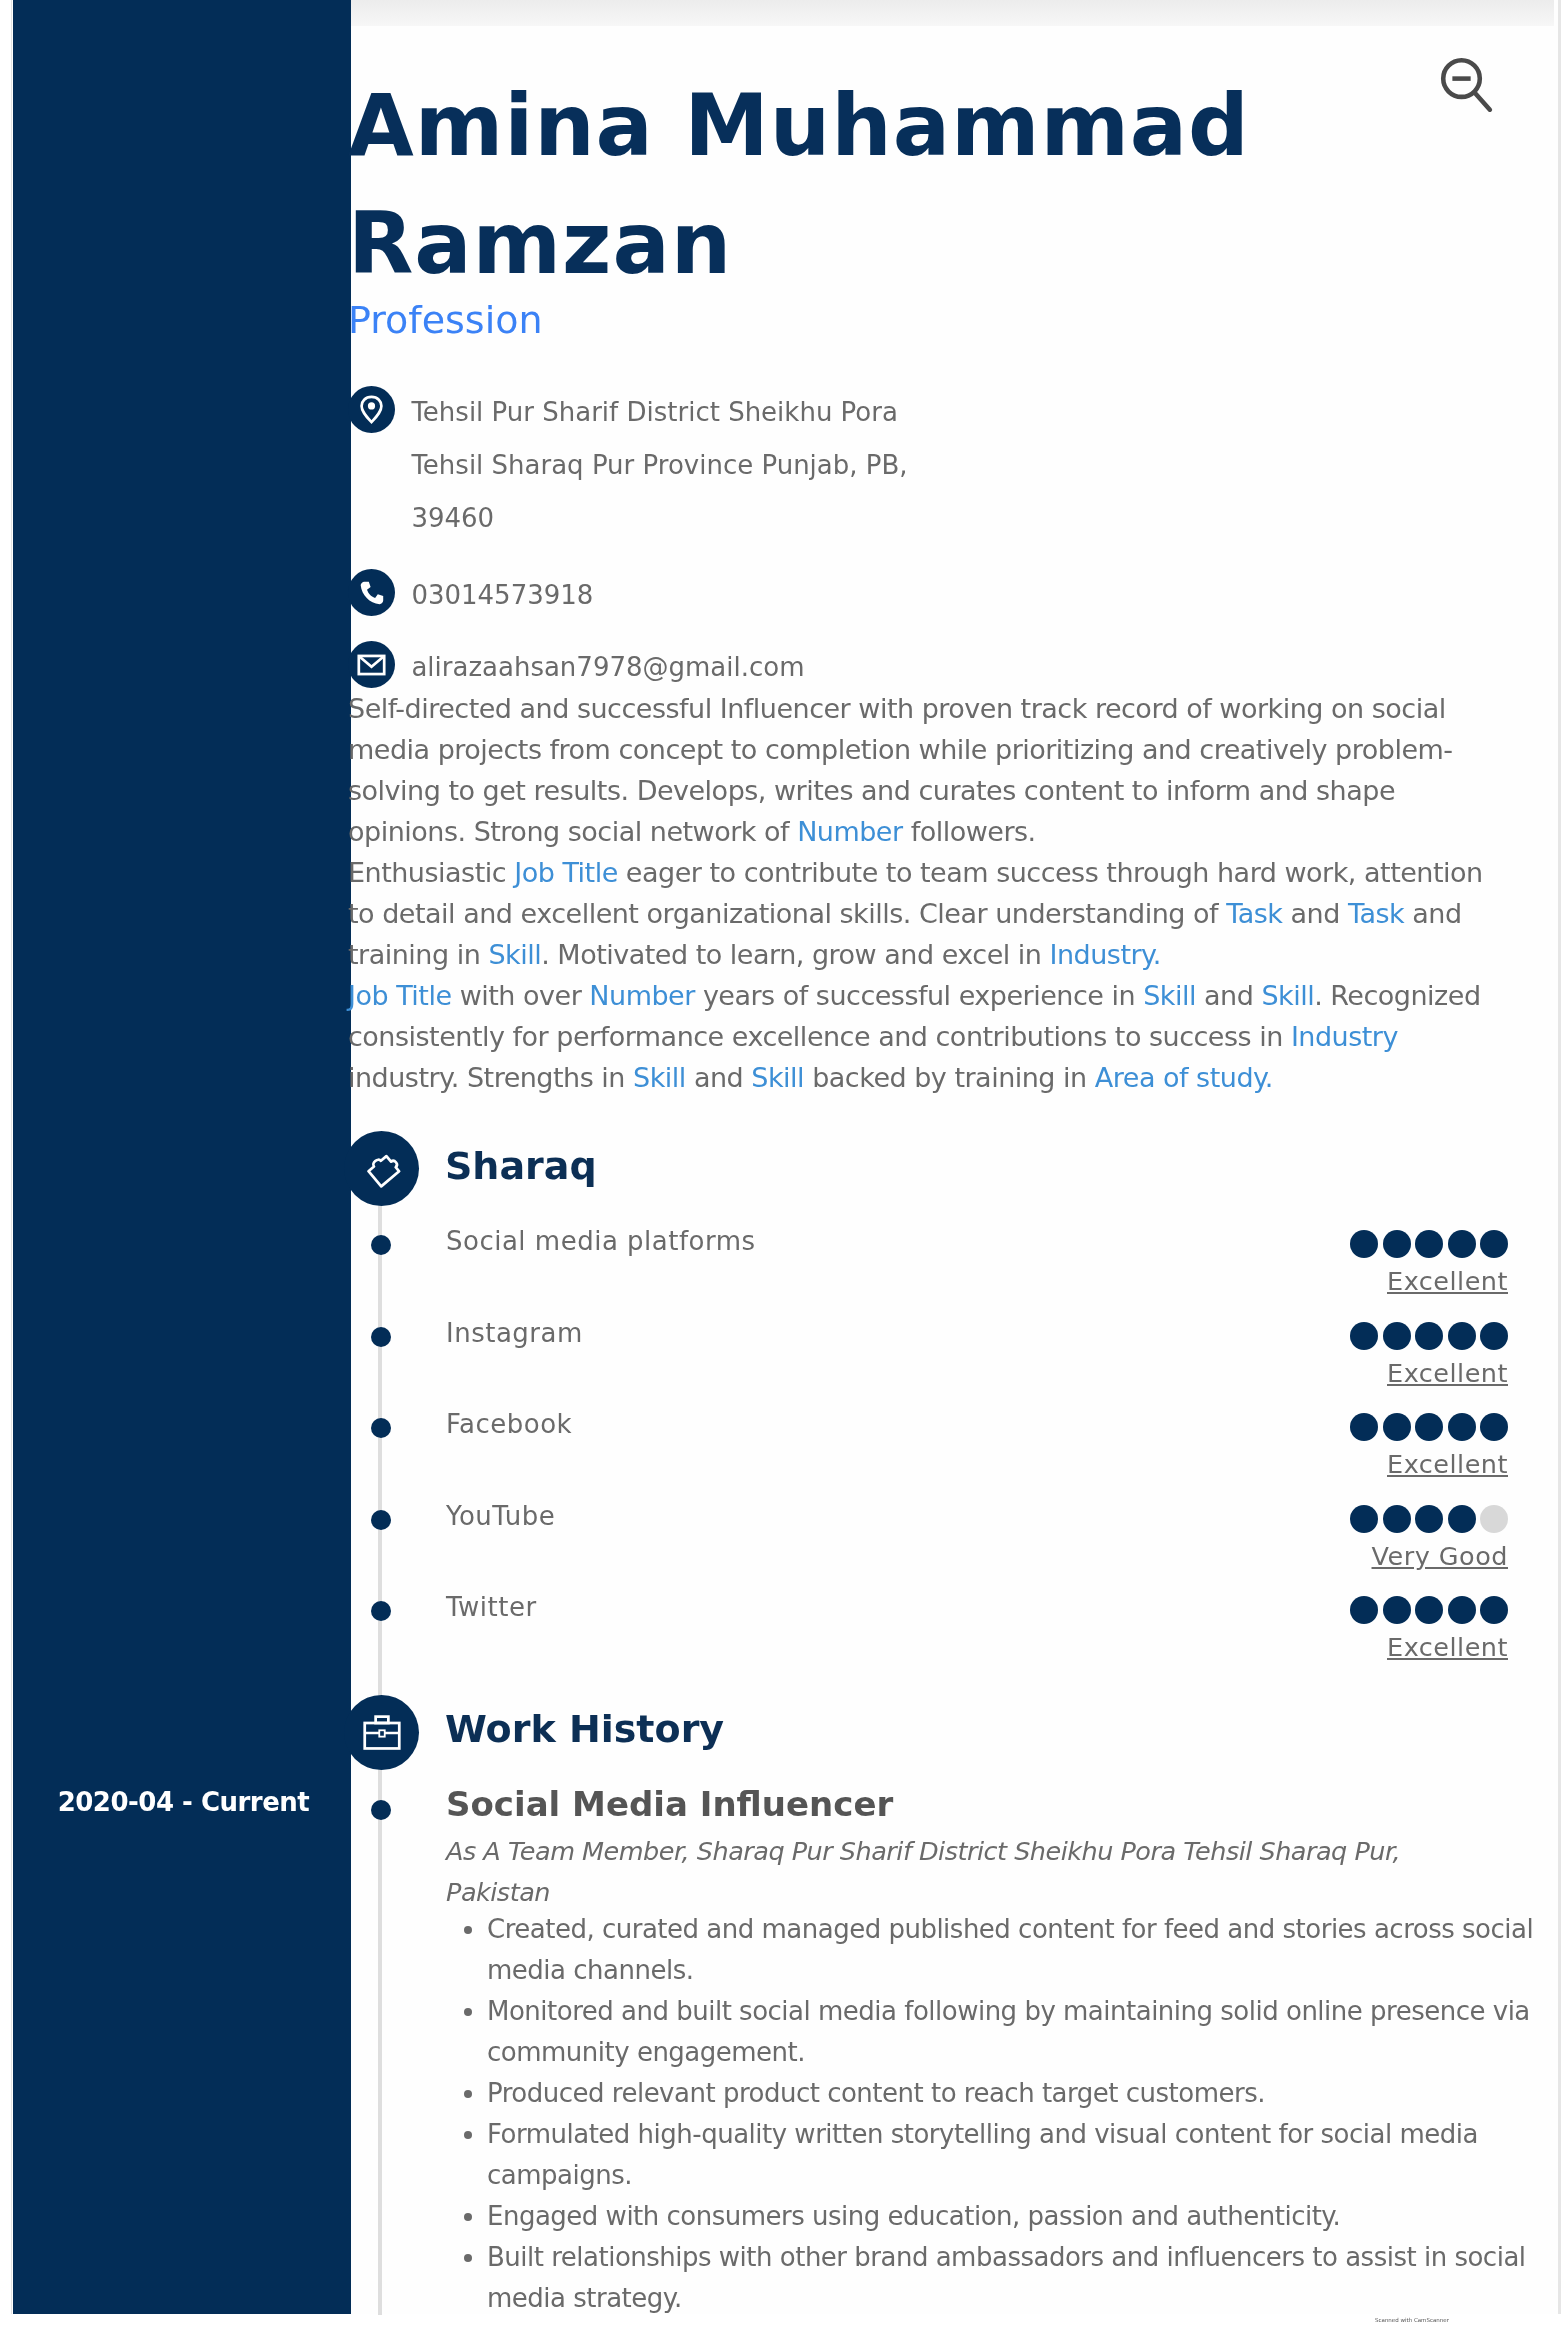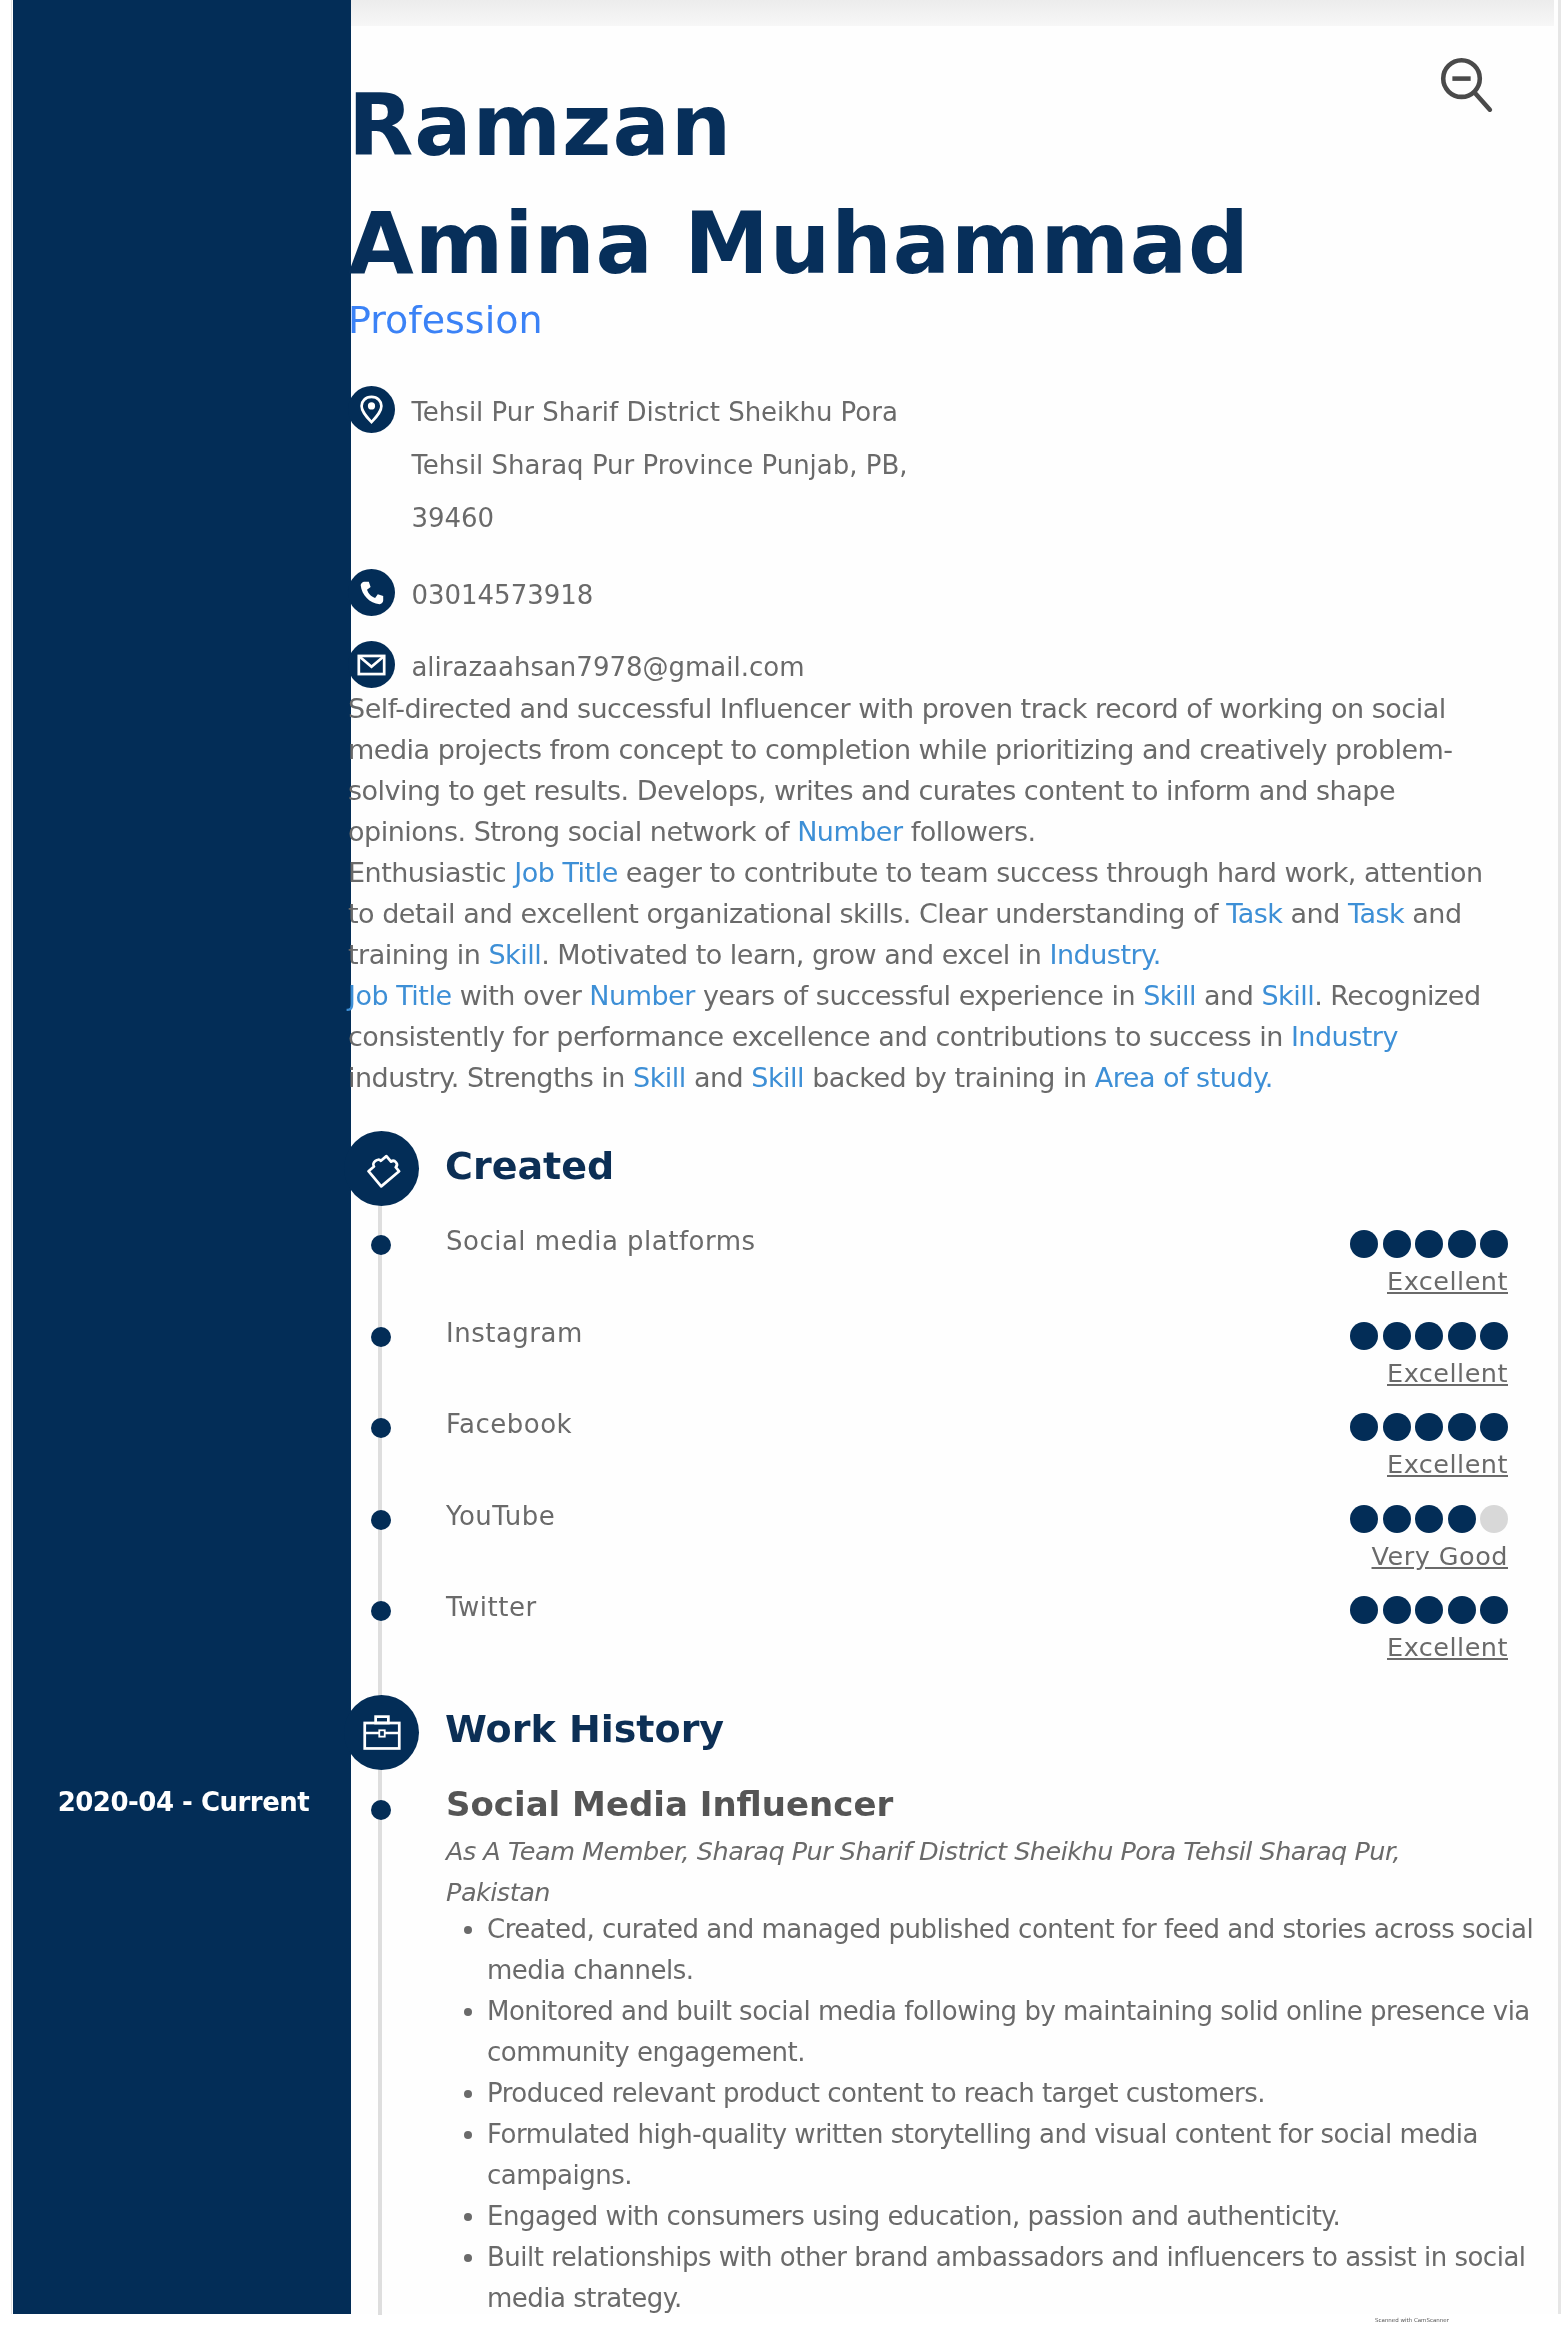--- a/index.html
+++ b/index.html
@@ -103,22 +103,22 @@
 
 <div class="zoom-btn">
   <svg width="64" height="64" viewBox="0 0 70 70">
     <circle cx="29" cy="28" r="20" fill="none" stroke="#4a4a4a" stroke-width="5"></circle>
     <line x1="19" y1="28" x2="39" y2="28" stroke="#4a4a4a" stroke-width="5"></line>
     <line x1="43" y1="43" x2="60" y2="62" stroke="#4a4a4a" stroke-width="5" stroke-linecap="round"></line>
   </svg>
 </div>
 
 <div class="name">
+  <div>Amina Muhammad</div>
   <div>Ramzan</div>
-  <div>Amina Muhammad</div>
 </div>
 <div class="profession">Profession</div>
 
 <div class="contact-row" style="top:386px;">
   <div class="cicon">
     <svg width="27" height="31" viewBox="0 0 30 34">
         <path d="M15 3 C8 3 4 8 4 13 C4 20 15 31 15 31 C15 31 26 20 26 13 C26 8 22 3 15 3 Z" fill="none" stroke="#fff" stroke-width="3"></path>
         <circle cx="15" cy="13" r="4" fill="#fff"></circle>
       </svg>
   </div>
@@ -154,21 +154,21 @@
 
 <div class="timeline-line" style="top:1168px; height:1147px;"></div>
 
 <div class="sec-icon" style="top:1131px;">
   <svg width="45" height="45" viewBox="0 0 50 50">
     <g transform="rotate(-40 25 25)">
       <path d="M12 18 L20 18 C20 13 30 13 30 18 L38 18 L38 26 C43 26 43 34 38 34 L38 40 L12 40 Z" fill="none" stroke="#fff" stroke-width="3" stroke-linejoin="round"></path>
     </g>
   </svg>
 </div>
-<div class="sec-title" style="top:1144px;">Created</div>
+<div class="sec-title" style="top:1144px;">Sharaq</div>
 
 <div id="skills-list">
     <div class="skill" style="top: 1226px;">
       <div class="bullet"></div>
     <div class="label">Social media platforms</div>
     <div class="dots">
         <span class="dot"></span>
         <span class="dot"></span>
         <span class="dot"></span>
         <span class="dot"></span>

